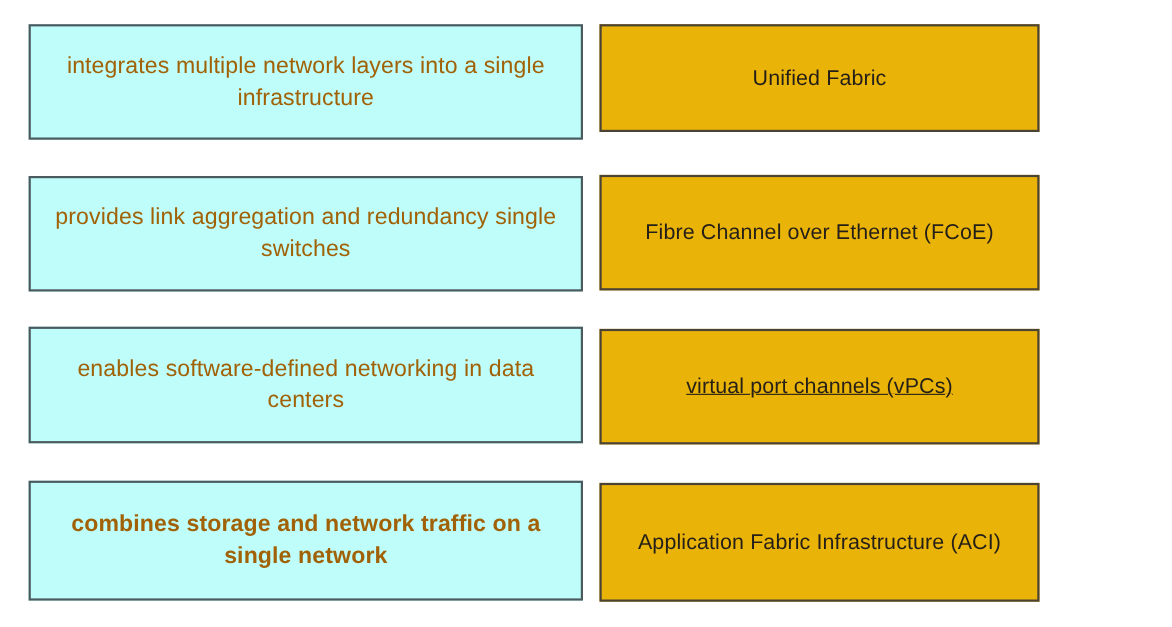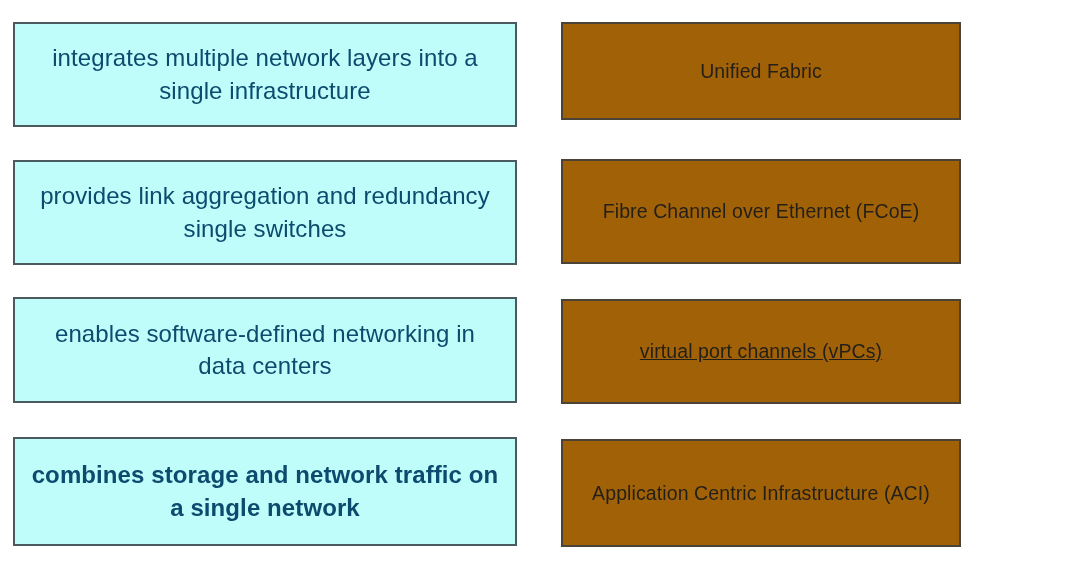--- a/index.html
+++ b/index.html
@@ -42,38 +42,37 @@
 
   .box-text {
     display: block;
     padding: 0 14px;
     line-height: 1.35;
     letter-spacing: 0.1px;
   }
 
   
   .box-desc {
-    left: 0;
+    left: 13px;
     width: 504px;
     background: #bffdfa;
     border: 2px solid #4a5a5f;
-    color: #0c4a6e;
-    font-size: 24px;
+    color: #a16207;
+    font-size: 21px;
   }
   .box-desc .box-text { max-width: 470px; }
 
   
   .box-term {
     left: 0;
     width: 400px;
-    background: #a16207;
+    background: #eab308;
     border: 2px solid #4a4336;
     color: #241f18;
     font-size: 19.5px;
-    margin-left: 16px;
   }
   .box-term .box-text { max-width: 480px; }
 
   
   .row-0 { top: 22px;  height: 105px; }
   .row-1 { top: 160px; height: 105px; }
   .row-2 { top: 297px; height: 106px; }
   .row-3 { top: 437px; height: 109px; font-weight: bold; }
 
   .row-r0 { top: 22px;  height: 98px;  }
@@ -114,18 +113,18 @@
 
     <div class="box box-term row-r1">
       <span class="box-text">Fibre Channel over Ethernet (FCoE)</span>
     </div>
 
     <div class="box box-term row-r2">
       <span class="box-text">virtual port channels (vPCs)</span>
     </div>
 
     <div class="box box-term row-r3">
-      <span class="box-text">Application Centric Infrastructure (ACI)</span>
+      <span class="box-text">Application Fabric Infrastructure (ACI)</span>
     </div>
 
   </div>
 
 </div>
 
 </body></html>

